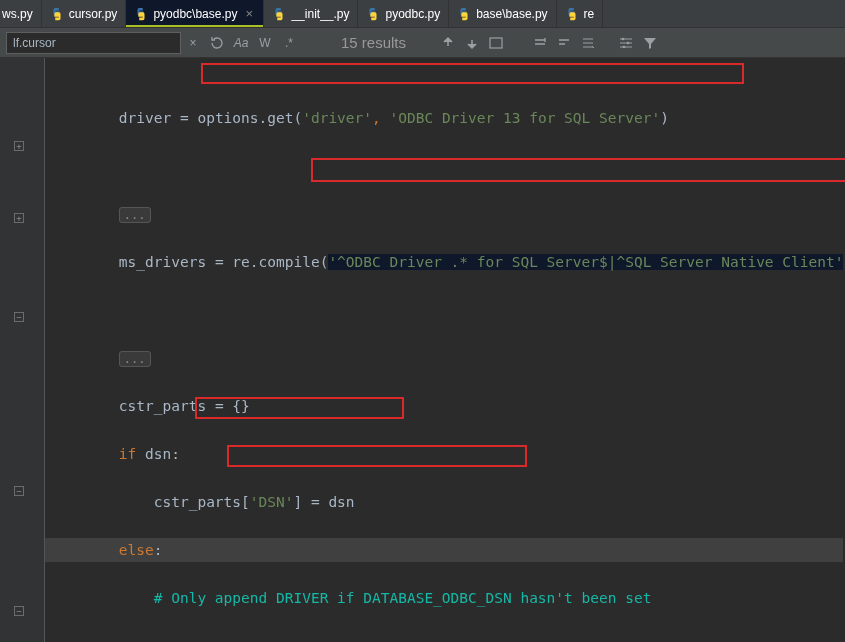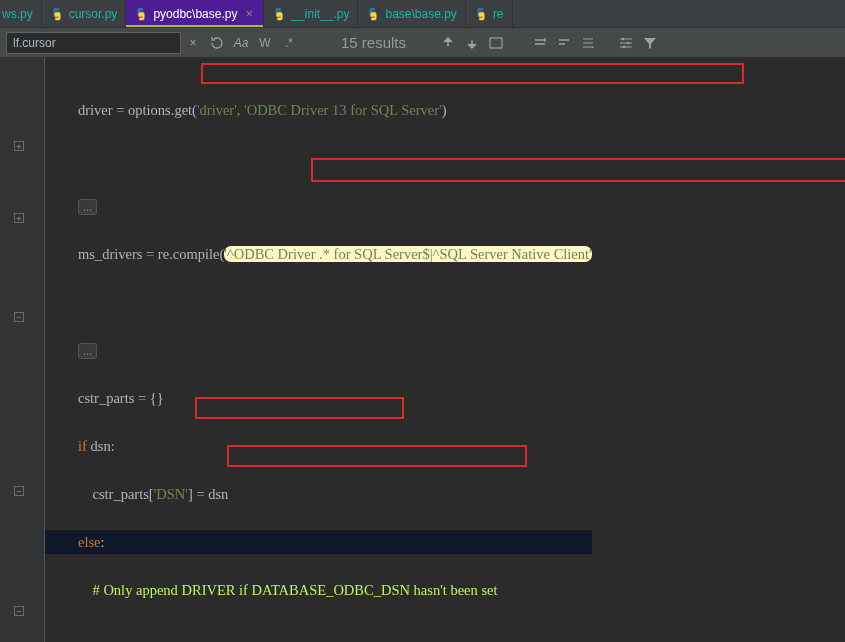--- a/index.html
+++ b/index.html
@@ -21,29 +21,29 @@
   height: 28px;
   align-items: stretch;
   border-bottom: 1px solid #323232;
 }
 .tab {
   display: flex;
   align-items: center;
   padding: 0 8px;
   gap: 5px;
   border-right: 1px solid #323232;
-  color: #14b8a6;
+  color: #ffffff;
   font-size: 12px;
   font-family: sans-serif;
   cursor: pointer;
   white-space: nowrap;
   position: relative;
 }
 .tab.active {
-  background: #4c1d95;
+  background: #0f172a;
   color: #ffffff;
 }
 .tab.active::after {
   content: '';
   position: absolute;
   bottom: 0;
   left: 0;
   right: 0;
   height: 2px;
   background: #a8c023;
@@ -128,60 +128,58 @@
   left: 14px;
   width: 10px;
   height: 10px;
   border: 1px solid #6b6b6b;
   font-size: 9px;
   line-height: 8px;
   text-align: center;
   color: #888;
 }
 .code {
-  padding: 16px 0 0 0;
+  padding: 24px 0 0 0;
   line-height: 24px;
   font-size: 14.5px;
   white-space: pre;
   position: relative;
-  font-family: Liberation Serif, serif;
 }
 .line {
   height: 24px;
   padding-left: 4px;
 }
 .line.hl {
-  background: #0f172a;
+  background: #404040;
 }
 
 
 .kw { color: #cc7832; }
 .str { color: #6a8759; }
-.cmt { color: #bef264; }
+.cmt { color: #14b8a6; }
 
 
 .redbox {
   position: absolute;
   border: 2px solid #d9292a;
   pointer-events: none;
 }
 
 
 .fold-pill {
   background: #3a3a3a;
   border: 1px solid #555;
   border-radius: 3px;
   padding: 0 4px;
   color: #888;
   font-size: 12px;
 }
 
 .search-hl {
-  background: #fef9c3;
-  border-radius: 7px;
+  background: #0f172a;
 }
 </style>
 </head>
 <body>
 
 <div class="tab-bar">
   <div class="tab first">
     <span>ws.py</span>
   </div>
   <div class="tab">
@@ -204,20 +202,29 @@
     <span class="close-tab">×</span>
   </div>
   <div class="tab">
     <span class="py-icon">
         <svg viewBox="0 0 16 16">
           <path fill="#3775a9" d="M6 1h4v3H6v1h5v4h-1v1H6a2 2 0 0 1-2-2V3a2 2 0 0 1 2-2z"></path>
           <path fill="#ffd43b" d="M10 15H6v-3h4v-1H5V7h1V6h4a2 2 0 0 1 2 2v5a2 2 0 0 1-2 2z"></path>
         </svg>
       </span>
     <span>__init__.py</span>
+  </div>
+  <div class="tab">
+    <span class="py-icon">
+        <svg viewBox="0 0 16 16">
+          <path fill="#3775a9" d="M6 1h4v3H6v1h5v4h-1v1H6a2 2 0 0 1-2-2V3a2 2 0 0 1 2-2z"></path>
+          <path fill="#ffd43b" d="M10 15H6v-3h4v-1H5V7h1V6h4a2 2 0 0 1 2 2v5a2 2 0 0 1-2 2z"></path>
+        </svg>
+      </span>
+    <span>pyodbc.py</span>
   </div>
   <div class="tab">
     <span class="py-icon">
         <svg viewBox="0 0 16 16">
           <path fill="#3775a9" d="M6 1h4v3H6v1h5v4h-1v1H6a2 2 0 0 1-2-2V3a2 2 0 0 1 2-2z"></path>
           <path fill="#ffd43b" d="M10 15H6v-3h4v-1H5V7h1V6h4a2 2 0 0 1 2 2v5a2 2 0 0 1-2 2z"></path>
         </svg>
       </span>
     <span>base\base.py</span>
   </div>

